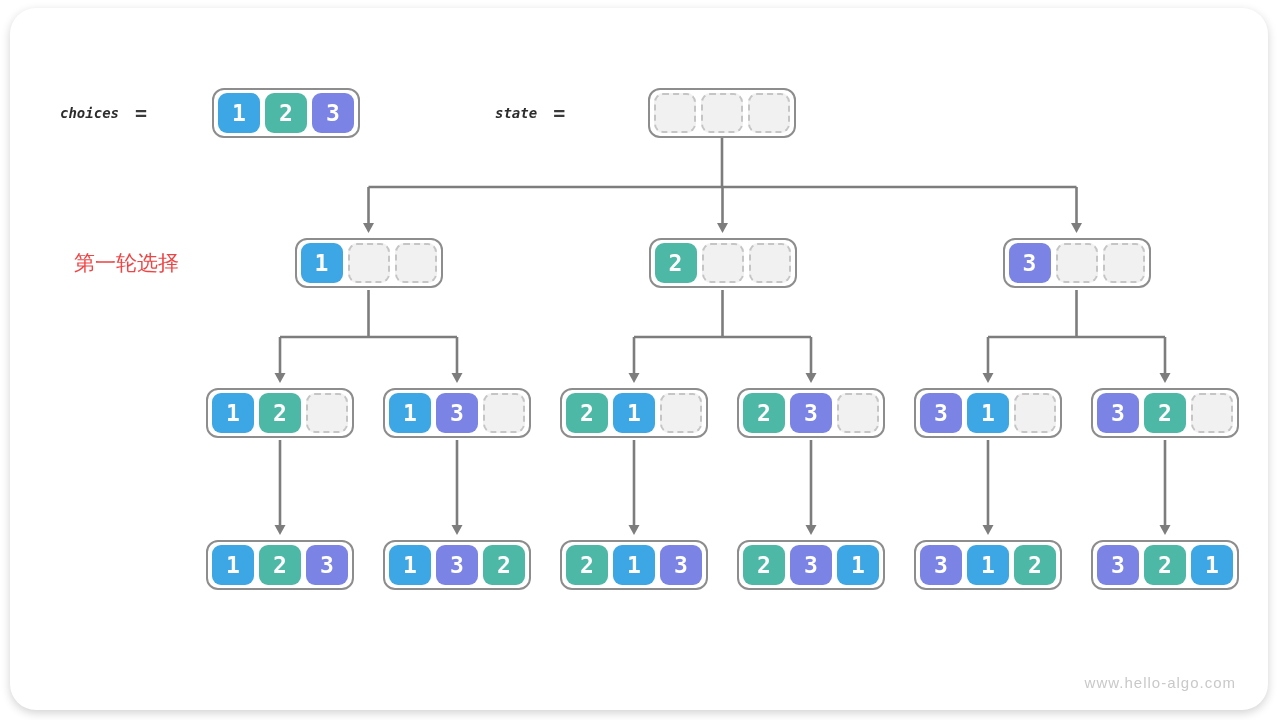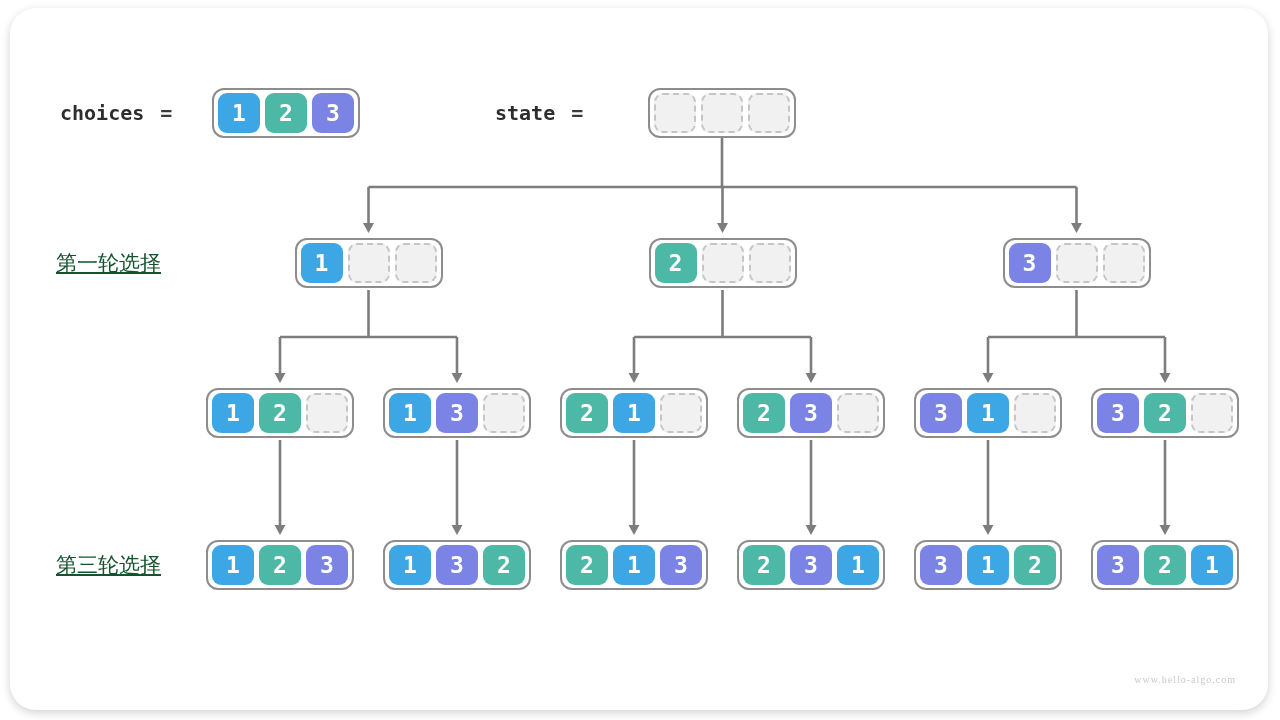--- a/index.html
+++ b/index.html
@@ -11,30 +11,30 @@
   .node{position:absolute;display:flex;gap:5px;padding:3px;background:#ffffff;
         border:2px solid #8d8d8d;border-radius:12px;box-sizing:border-box;
         width:148px;height:50px;align-items:center;justify-content:center;}
   .cell{width:42px;height:40px;border-radius:9px;box-sizing:border-box;flex:0 0 42px;
         display:flex;align-items:center;justify-content:center;
         font-family:"DejaVu Sans Mono",monospace;font-weight:bold;font-size:23px;color:#ffffff;}
   .cell.empty{background:#f1f1f1;border:2px dashed #c5c5c5;}
   .cell.v1{background:var(--c1);}
   .cell.v2{background:var(--c2);}
   .cell.v3{background:var(--c3);}
-  .row-label{position:absolute;left:56px;height:50px;line-height:50px;
-             font-size:21px;color:#14532d;white-space:nowrap;text-decoration:underline;}
+  .row-label{position:absolute;left:74px;height:50px;line-height:50px;
+             font-size:21px;color:#ef4444;white-space:nowrap;}
   .hdr{position:absolute;top:88px;height:50px;display:flex;align-items:center;gap:16px;
        font-family:"DejaVu Sans Mono",monospace;color:#2d2d2d;white-space:nowrap;}
-  .hdr .kw{font-weight:bold;font-size:20px;}
+  .hdr .kw{font-weight:bold;font-size:14px;font-style:italic;}
   .hdr .eq{font-weight:600;font-size:20px;color:#3a3a3a;}
   .hdr.choices{left:60px;}
   .hdr.state{left:495px;}
   .watermark{position:absolute;right:44px;top:674px;
-             font-family:Liberation Serif, serif;font-size:10px;color:#c9c9c9;letter-spacing:1px;}
+             font-family:Liberation Sans, sans-serif;font-size:15px;color:#c9c9c9;letter-spacing:1px;}
   line{stroke:var(--arrow);stroke-width:2.6px;}
   polygon{fill:var(--arrow);}
 </style>
 </head>
 <body>
 
 <div class="stage">
   <div class="card"></div>
 
   <svg id="arrows" viewBox="0 0 1280 720" xmlns="http://www.w3.org/2000/svg">
@@ -81,21 +81,20 @@
   <div class="hdr choices">
     <span class="kw">choices</span>
     <span class="eq">=</span>
   </div>
   <div class="hdr state">
     <span class="kw">state</span>
     <span class="eq">=</span>
   </div>
 
   <div class="row-label" style="top:238px">第一轮选择</div>
-  <div class="row-label" style="top:540px">第三轮选择</div>
 
   <div id="nodes">
       <div class="node" style="left: 212px; top: 88px;">
         <div class="cell v1">1</div>
         <div class="cell v2">2</div>
         <div class="cell v3">3</div>
       </div>
       <div class="node" style="left: 648px; top: 88px;">
         <div class="cell empty"></div>
         <div class="cell empty"></div>

